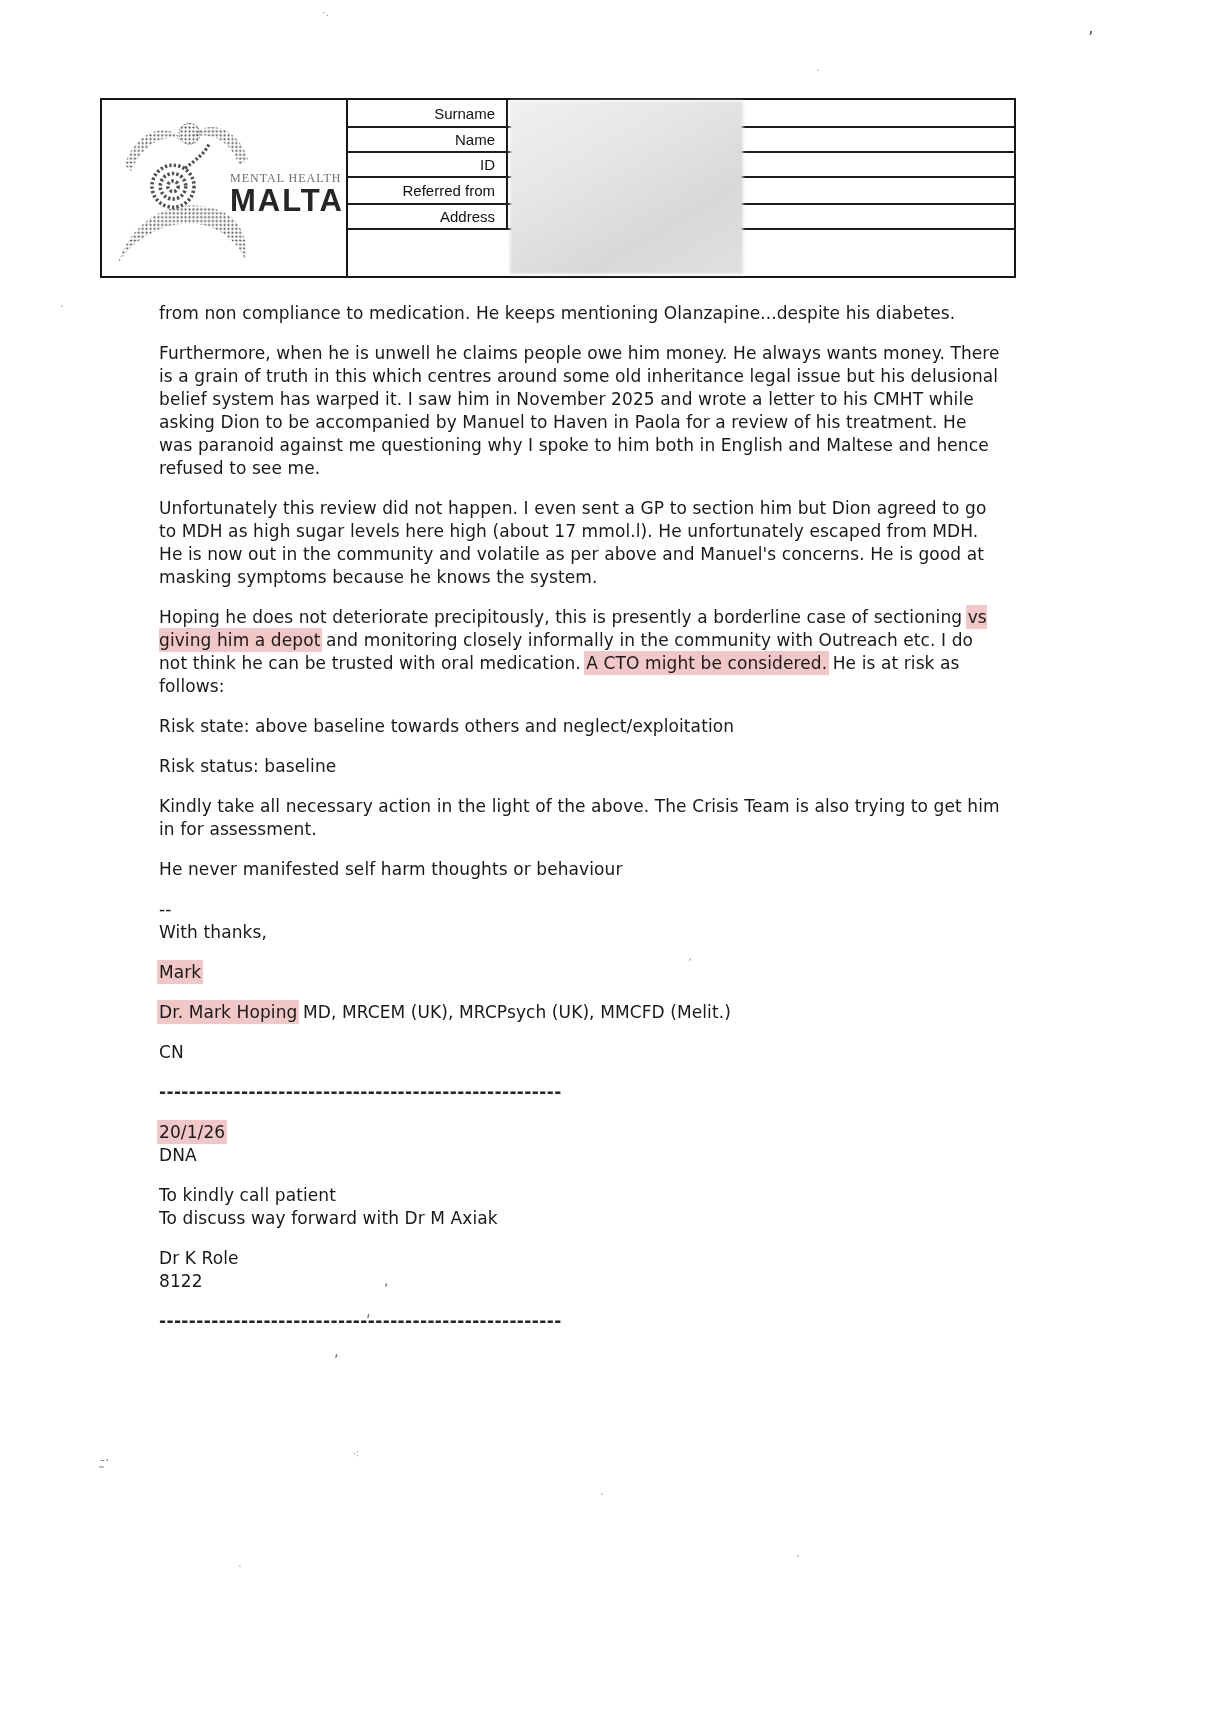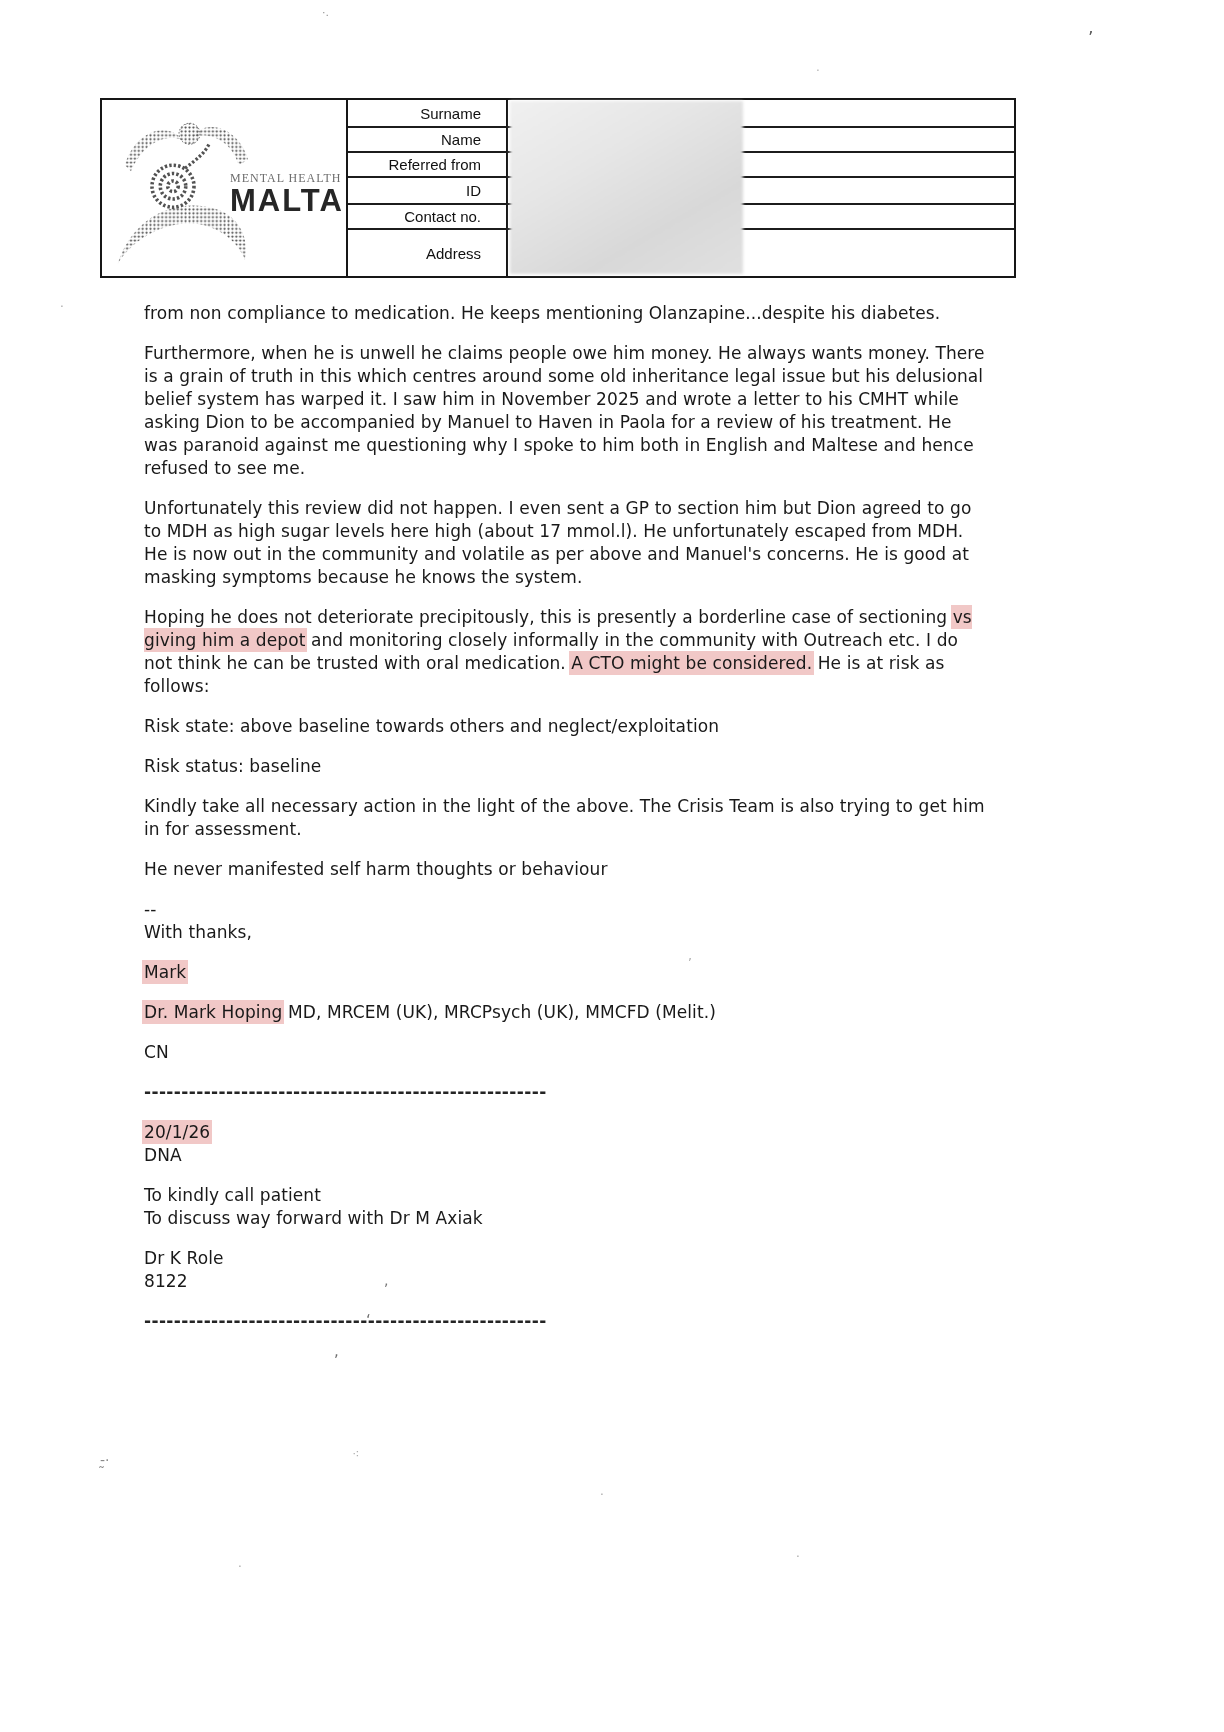--- a/index.html
+++ b/index.html
@@ -22,32 +22,32 @@
   .fields{flex:1;display:flex;flex-direction:column;position:relative;}
   .frow{display:flex;border-bottom:2px solid #1c1c1c;box-sizing:border-box;}
   .frow:nth-child(1){height:28px;}
   .frow:nth-child(2){height:25px;}
   .frow:nth-child(3){height:25px;}
   .frow:nth-child(4){height:27px;}
   .frow:nth-child(5){height:25px;}
   .frow:nth-child(6){flex:1;border-bottom:none;}
   .flabel{
     width:160px;min-width:160px;border-right:2px solid #171717;box-sizing:border-box;
-    display:flex;align-items:center;justify-content:flex-end;padding-right:25px;
+    display:flex;align-items:center;justify-content:flex-end;padding-right:11px;
     font-family:"Liberation Sans",sans-serif;font-size:15px;color:#101010;
   }
   .fvalue{flex:1;}
   .redact{
     position:absolute;left:408px;top:1px;width:233px;height:173px;
     background:linear-gradient(150deg,#f0f0f0 0%,#e6e6e6 35%,#d8d8d8 70%,#e0e0e0 100%);
     filter:blur(1.5px);
   }
   
   .letter{
-    position:absolute;left:144px;top:302px;width:842px;
+    position:absolute;left:159px;top:302px;width:842px;
     font-size:17px;line-height:23px;color:#191919;
     filter:blur(0.25px);letter-spacing:0.1px;
   }
   .para{margin:0 0 17px 0;}
   .hl{background:#f1c8c7;box-shadow:0 0 0 2px #f1c8c7;}
   .dashes .tline{
     letter-spacing:0.4px;font-weight:700;color:#242424;white-space:nowrap;
   }
   
   .art{position:absolute;color:#3a3a3a;font-family:"DejaVu Sans",sans-serif;pointer-events:none;}
@@ -89,29 +89,25 @@
     <div class="fields">
         <div class="frow">
           <div class="flabel">Surname</div>
           <div class="fvalue"></div>
         </div>
         <div class="frow">
           <div class="flabel">Name</div>
           <div class="fvalue"></div>
         </div>
         <div class="frow">
-          <div class="flabel">Referred from</div>
-          <div class="fvalue"></div>
-        </div>
-        <div class="frow">
           <div class="flabel">ID</div>
           <div class="fvalue"></div>
         </div>
         <div class="frow">
-          <div class="flabel">Contact no.</div>
+          <div class="flabel">Referred from</div>
           <div class="fvalue"></div>
         </div>
         <div class="frow">
           <div class="flabel">Address</div>
           <div class="fvalue"></div>
         </div>
       </div>
     <div class="redact"></div>
   </div>
 

